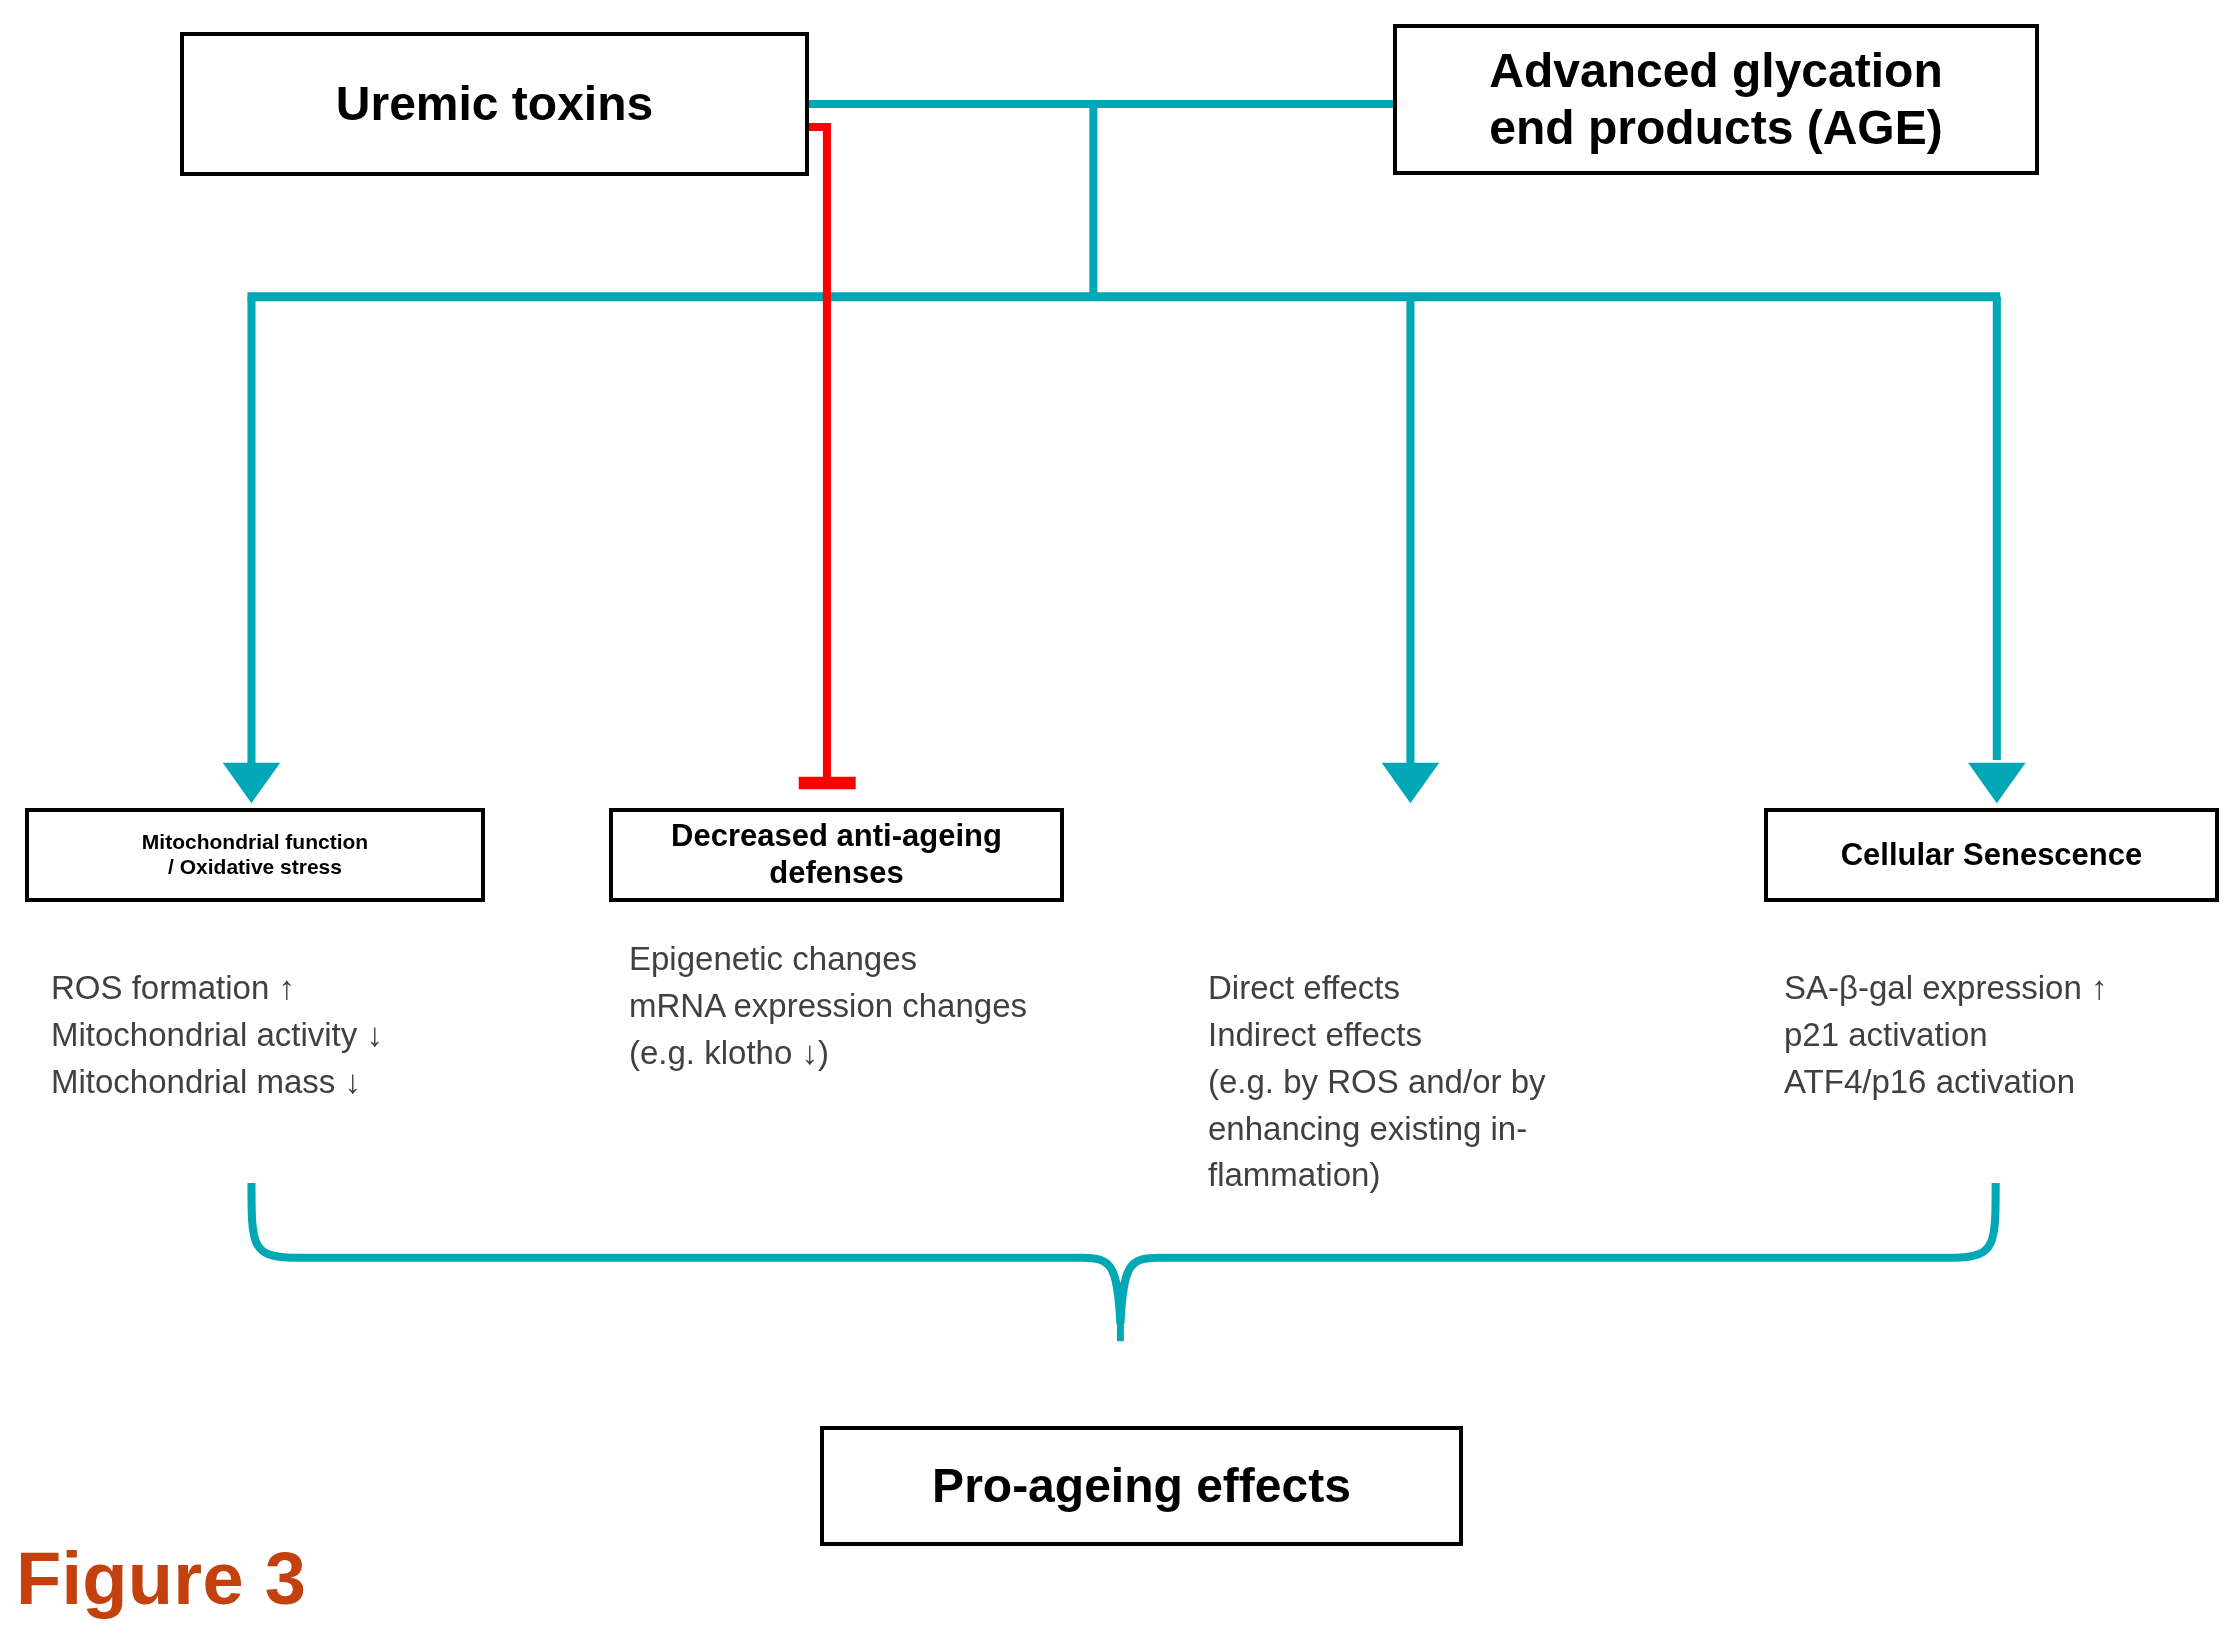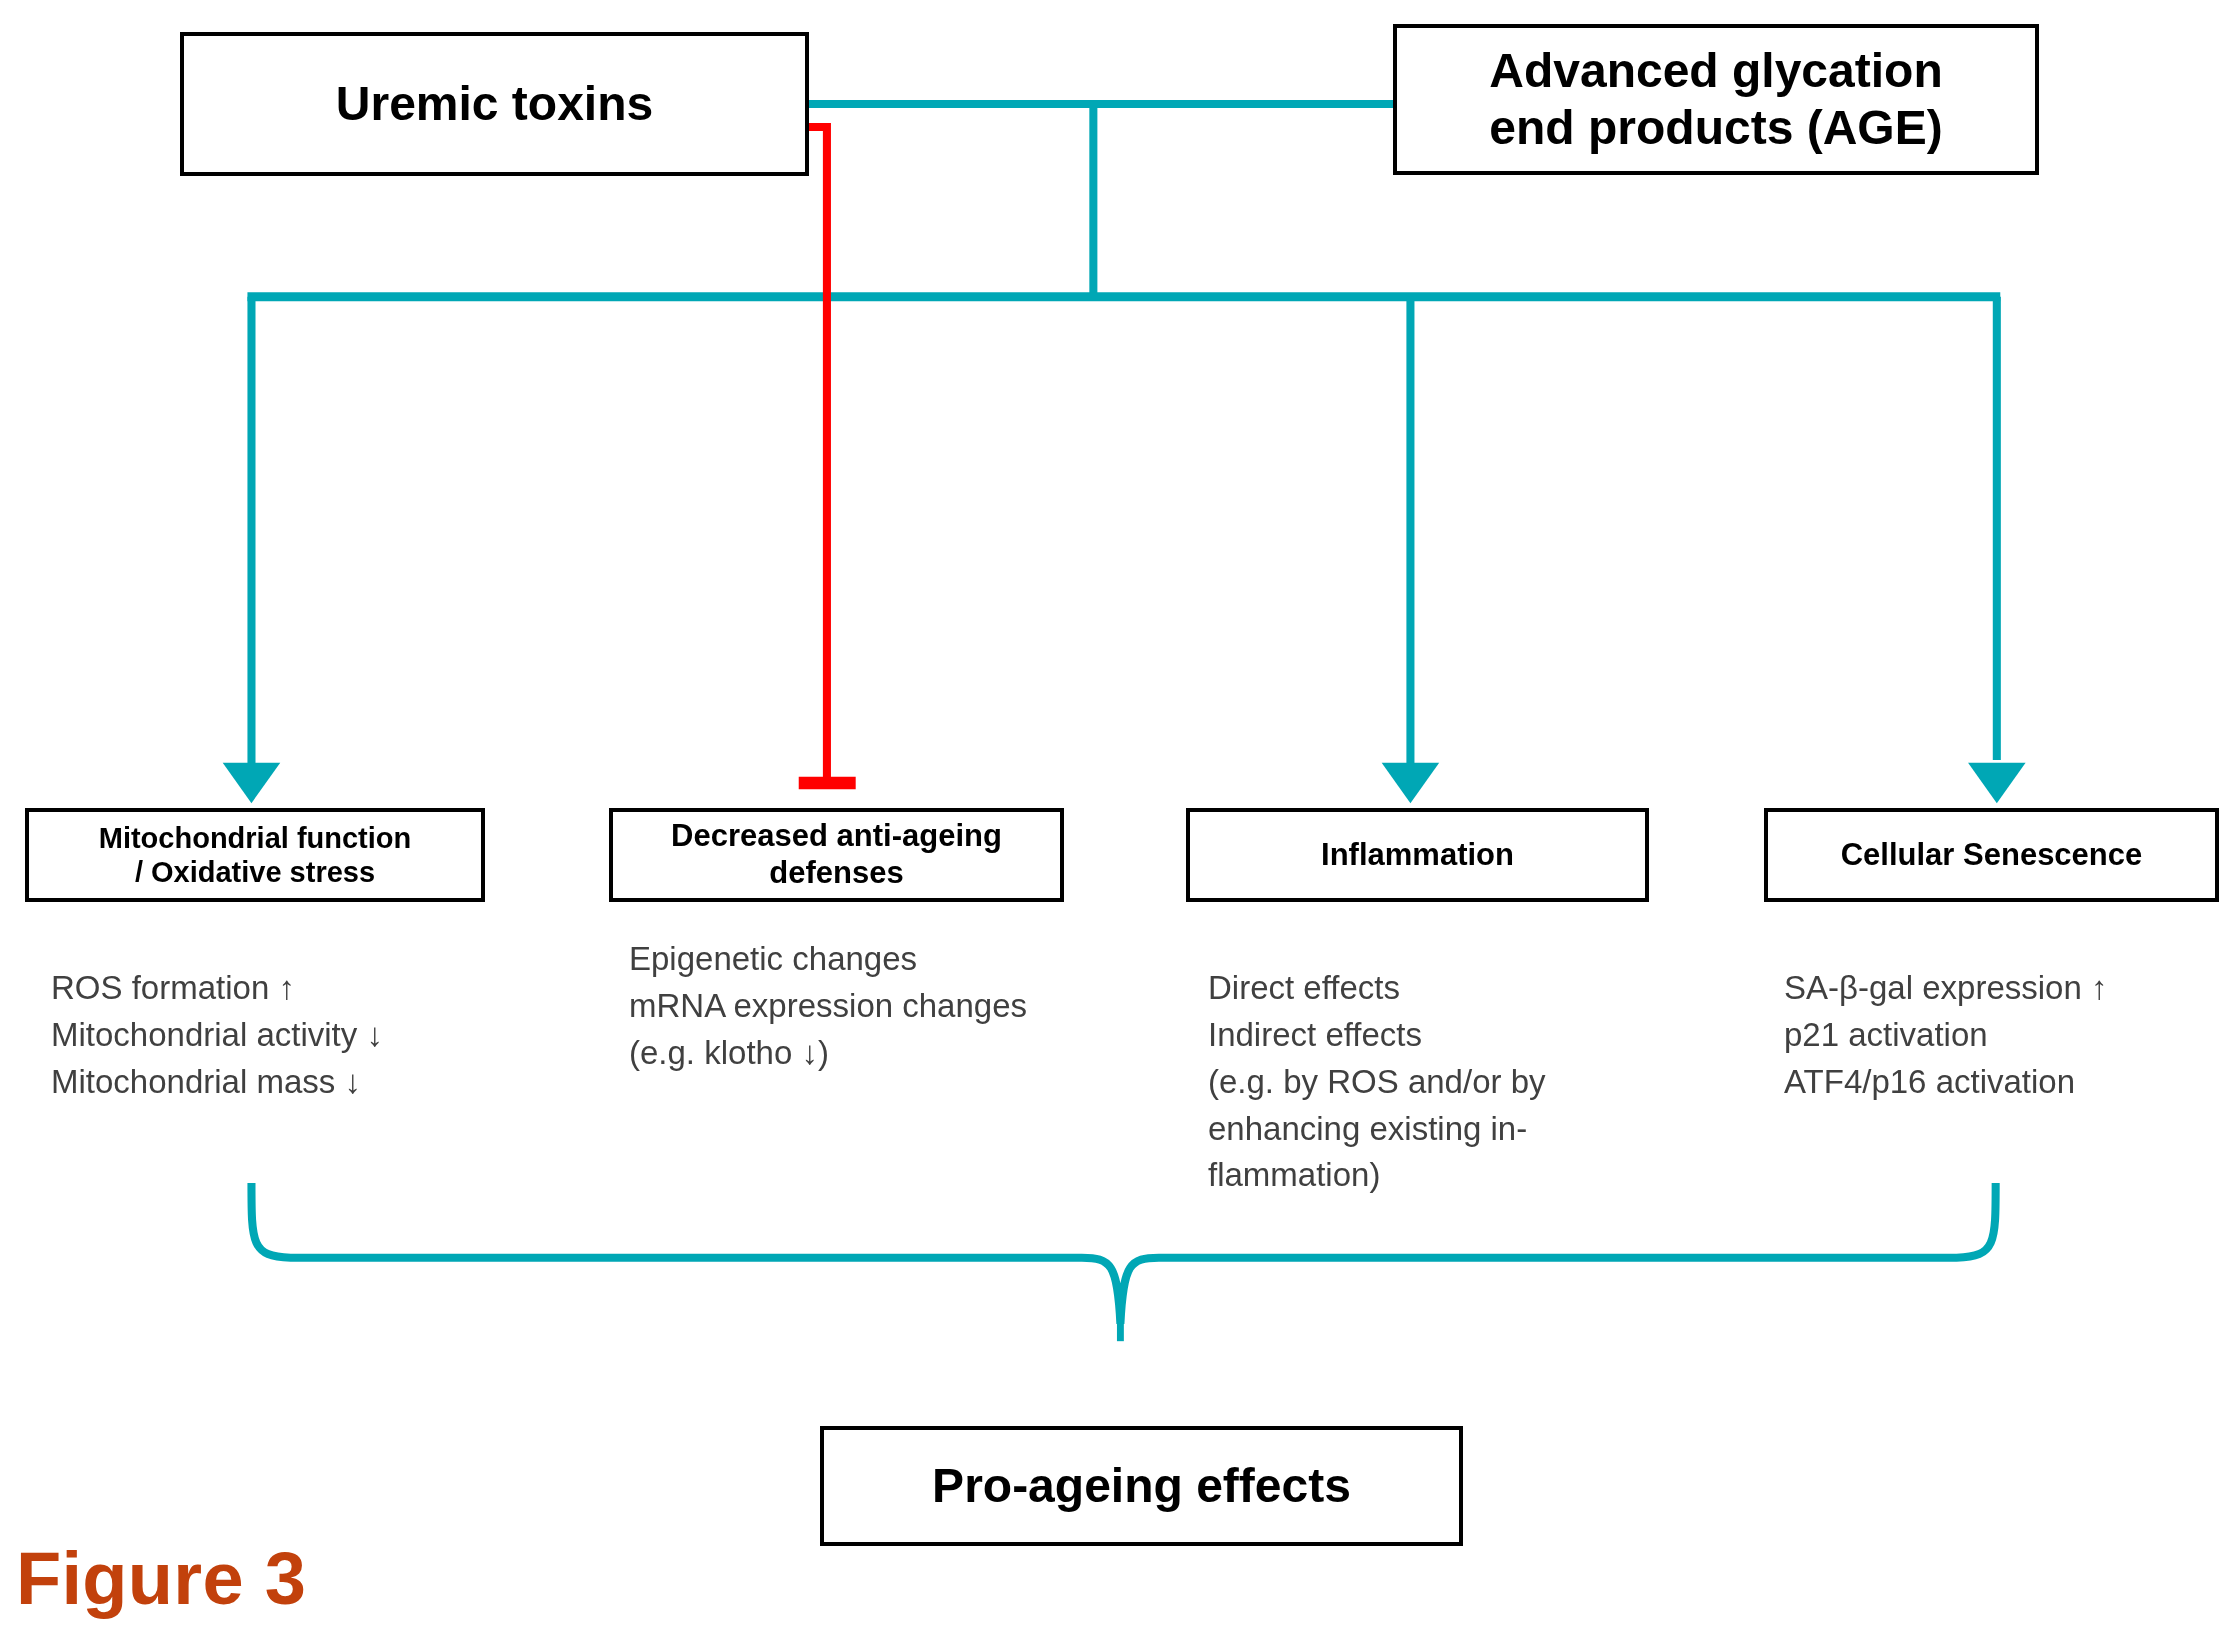--- a/index.html
+++ b/index.html
@@ -56,21 +56,21 @@
   #box-uremic-toxins {
     left: 180px; top: 32px; width: 629px; height: 144px;
     font-size: 48px;
   }
   #box-age {
     left: 1393px; top: 24px; width: 646px; height: 151px;
     font-size: 48px;
   }
   #box-mito {
     left: 25px; top: 808px; width: 460px; height: 94px;
-    font-size: 29px;
+    font-size: 21px;
   }
   #box-defenses {
     left: 609px; top: 808px; width: 455px; height: 94px;
     font-size: 31px;
   }
   #box-inflammation {
     left: 1186px; top: 808px; width: 463px; height: 94px;
     font-size: 31px;
   }
   #box-senescence {
@@ -127,21 +127,20 @@
 
   <div class="node-box" id="box-age">Advanced glycation
 end products (AGE)</div>
 
   <div class="node-box" id="box-mito">Mitochondrial function
 / Oxidative stress</div>
 
   <div class="node-box" id="box-defenses">Decreased anti-ageing
 defenses</div>
 
-  <div class="node-box" id="box-inflammation">Inflammation</div>
 
   <div class="node-box" id="box-senescence">Cellular Senescence</div>
 
   <div class="node-box" id="box-pro-ageing">Pro-ageing effects</div>
 
   <div class="detail-list" id="list-mito">ROS formation ↑
 Mitochondrial activity ↓
 Mitochondrial mass ↓</div>
 
   <div class="detail-list" id="list-defenses">Epigenetic changes

